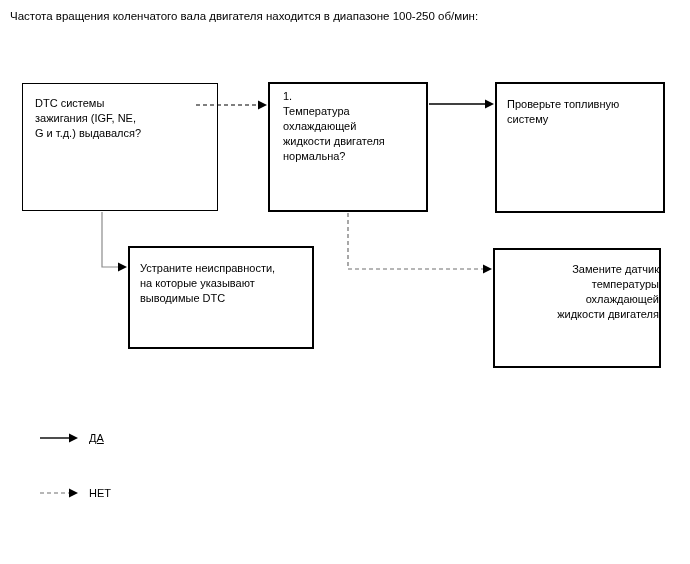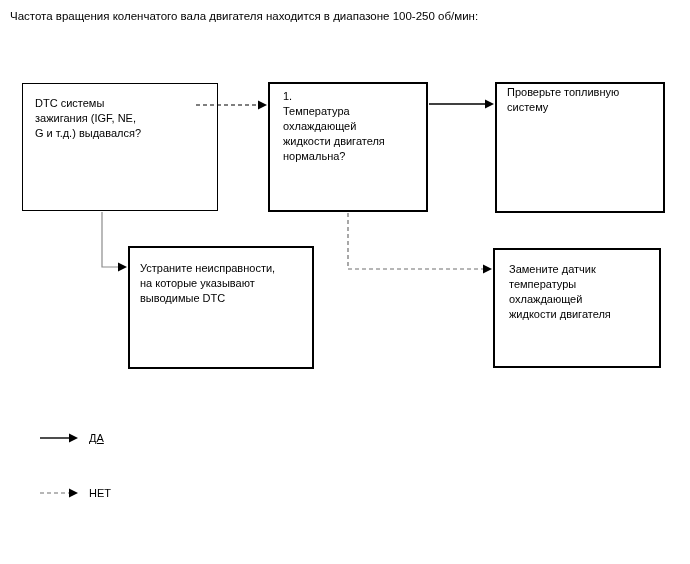--- a/index.html
+++ b/index.html
@@ -34,23 +34,23 @@
     position: absolute;
     background: var(--background);
     border: 2px solid var(--box-border);
     font-size: 11px;
     line-height: 15px;
     white-space: pre-line;
     overflow: hidden;
   }
   #node-dtc     { left: 22px;  top: 83px;  width: 196px; height: 128px; border-width: 1px; padding: 12px 8px 0 12px; }
   #node-coolant { left: 268px; top: 82px;  width: 160px; height: 130px; padding: 5px 8px 0 13px; }
-  #node-fuel    { left: 495px; top: 82px;  width: 170px; height: 131px; padding: 1px 8px 0 10px; }
-  #node-fix     { left: 128px; top: 246px; width: 186px; height: 123px; padding: 13px 8px 0 10px; }
-  #node-replace { left: 493px; top: 248px; width: 168px; height: 120px; padding: 12px 0 0 14px; }
+  #node-fuel    { left: 495px; top: 82px;  width: 170px; height: 131px; padding: 13px 8px 0 10px; }
+  #node-fix     { left: 128px; top: 246px; width: 186px; height: 103px; padding: 13px 8px 0 10px; }
+  #node-replace { left: 493px; top: 248px; width: 168px; height: 120px; padding: 12px 0 0 14px; text-align: right; }
   #connectors {
     position: absolute;
     left: 0; top: 0;
     width: 690px; height: 564px;
     pointer-events: none;
   }
   .legend-label {
     position: absolute;
     font-size: 11px;
     line-height: 14px;

